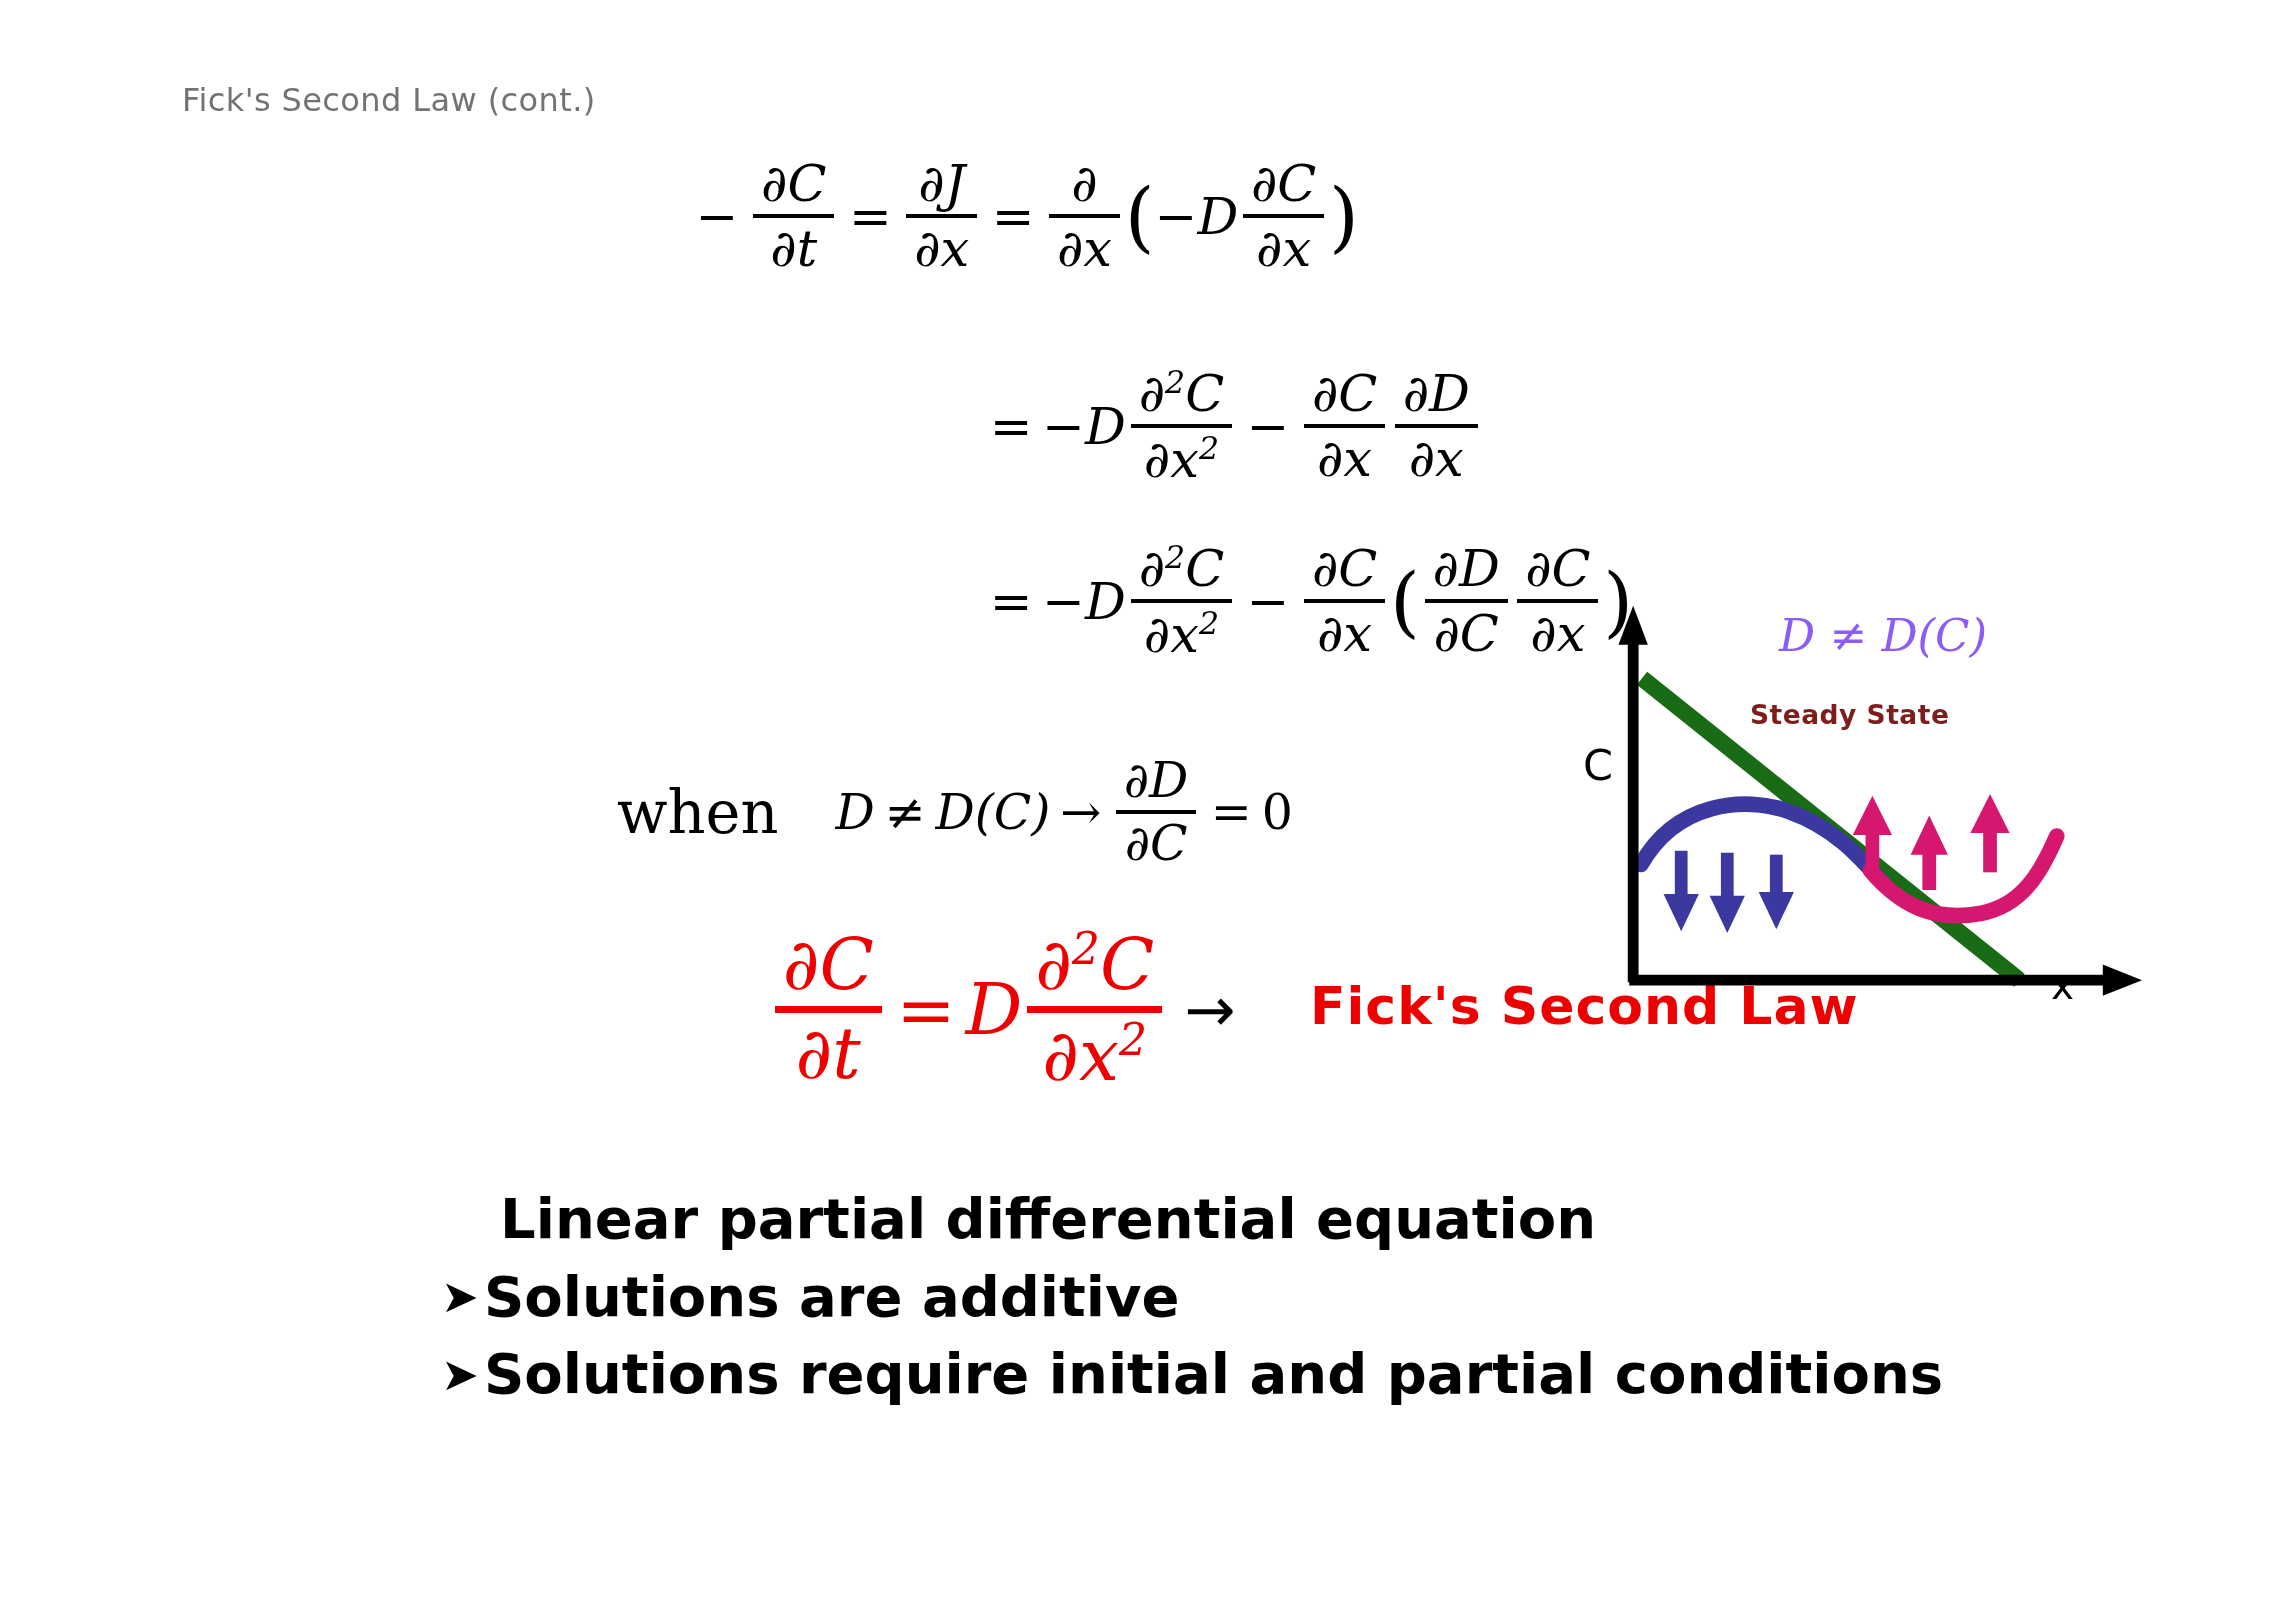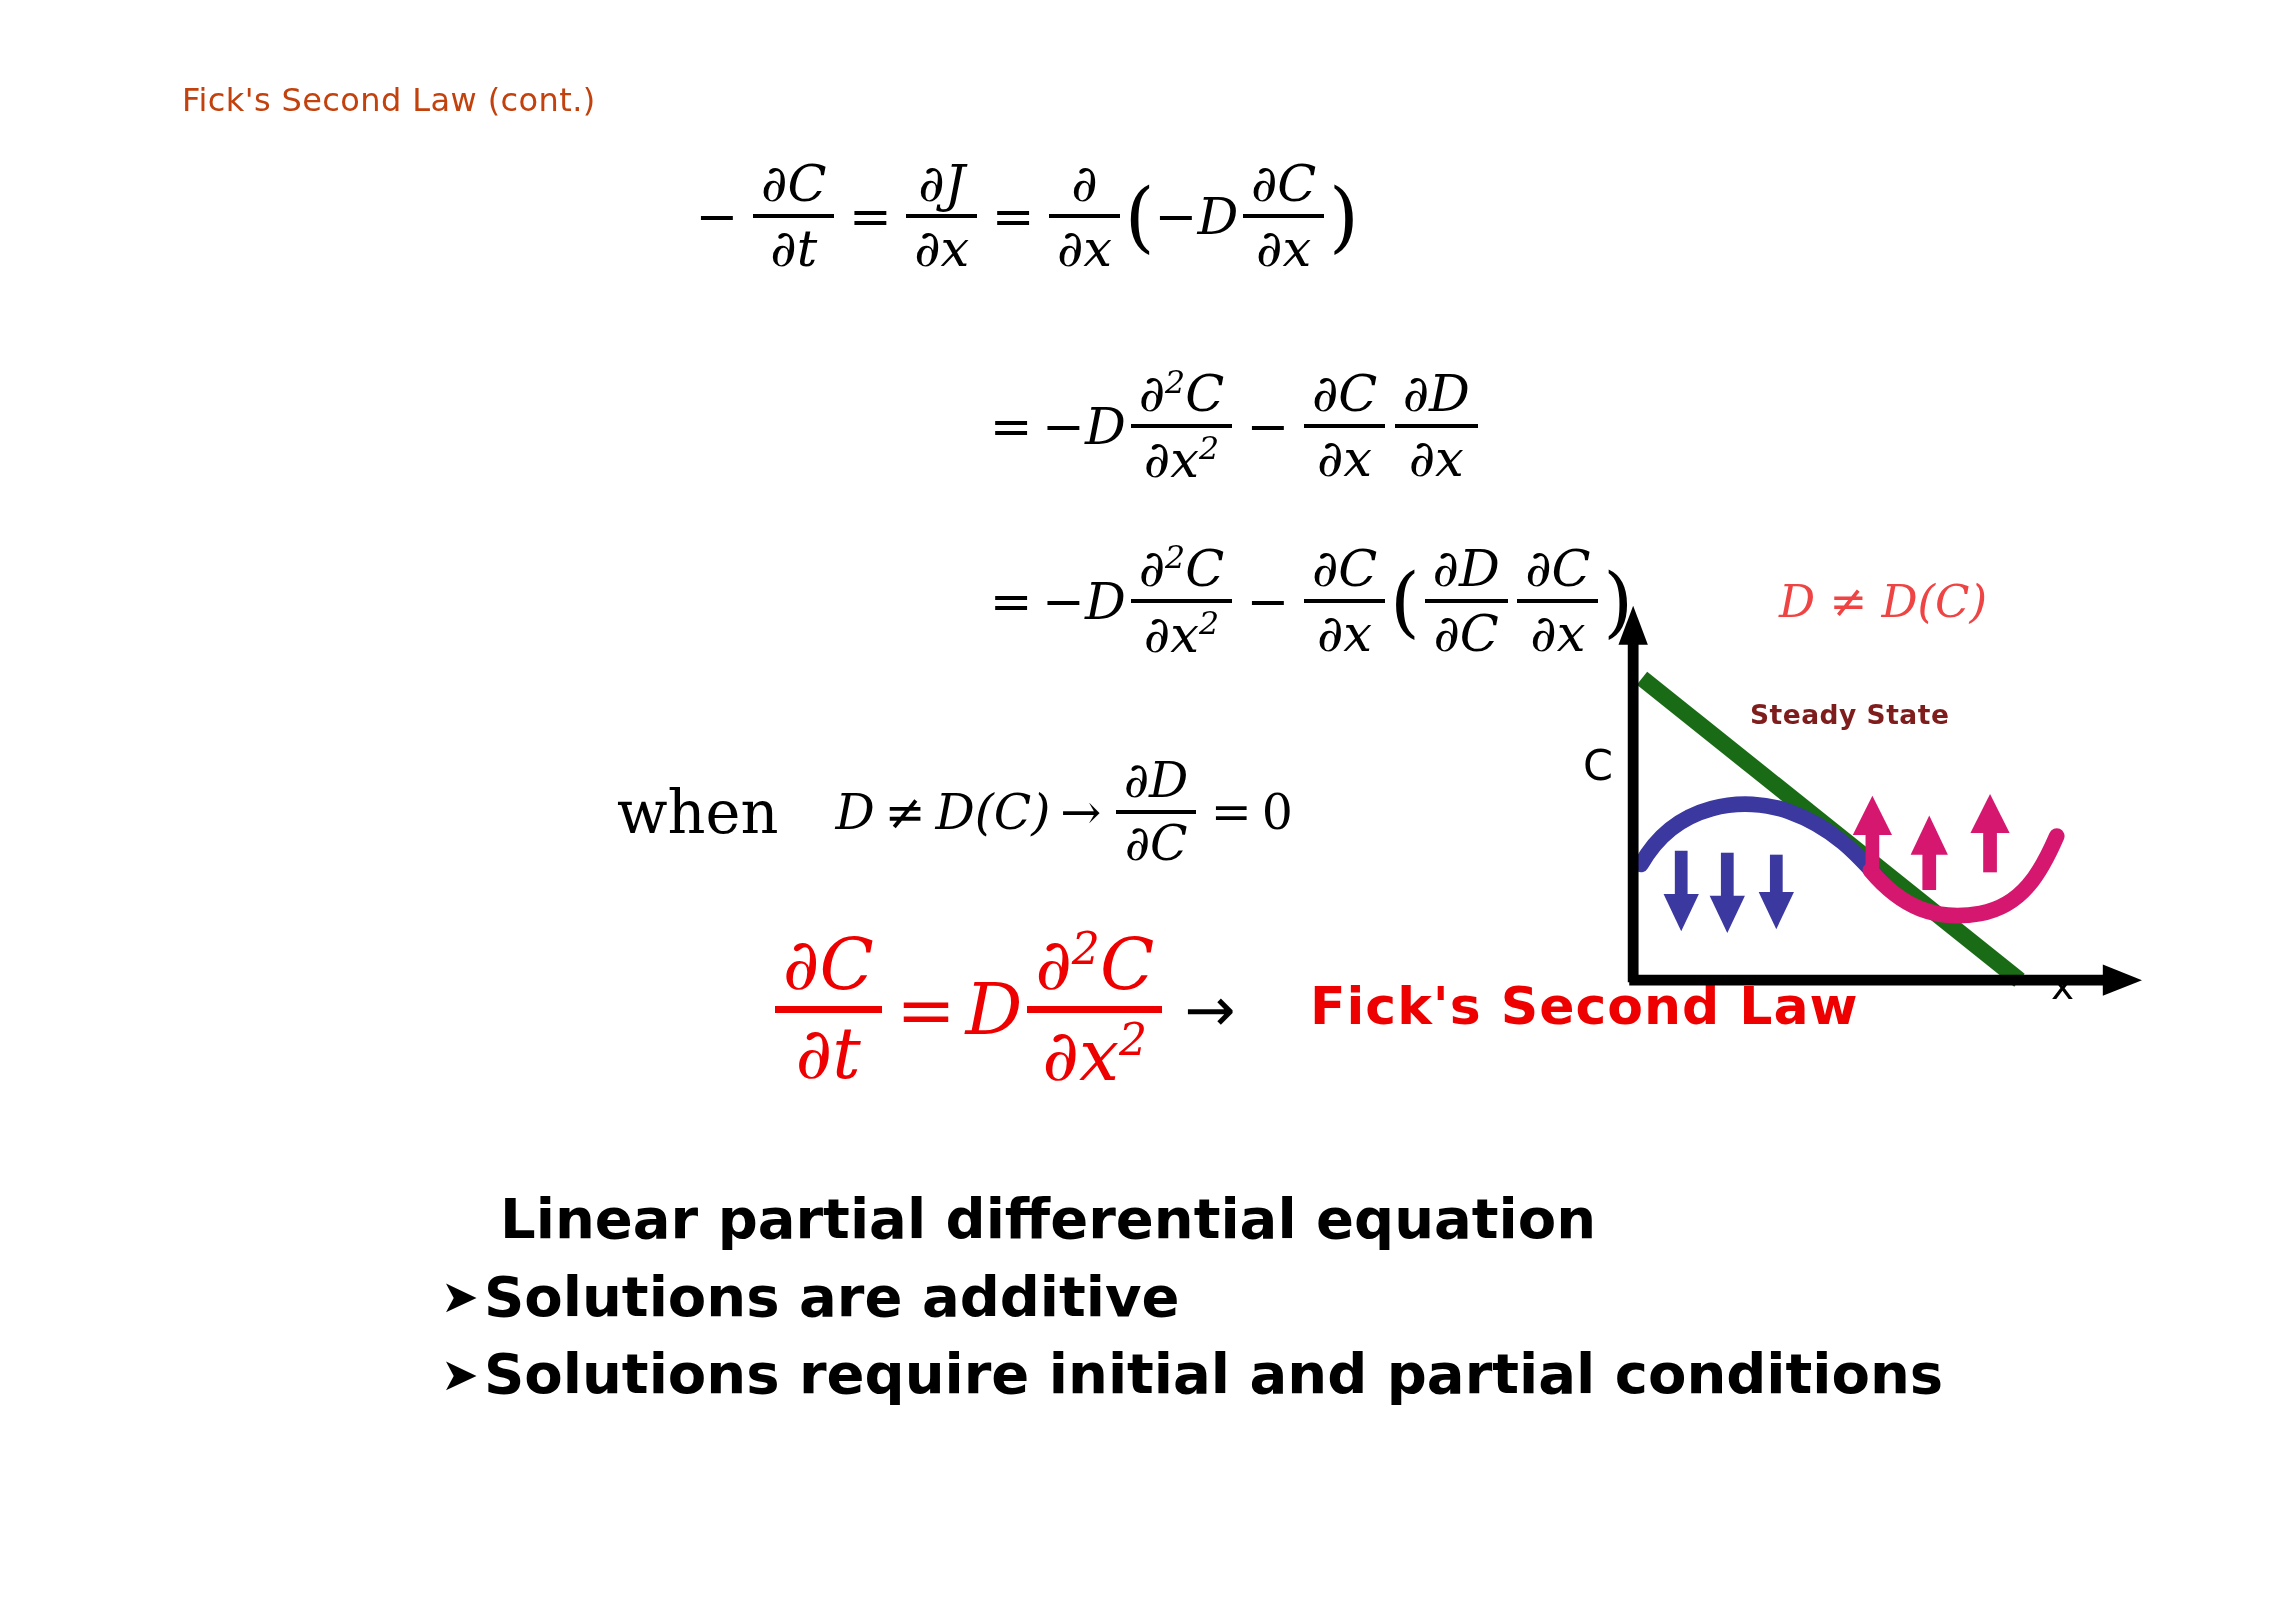--- a/index.html
+++ b/index.html
@@ -17,21 +17,21 @@
   }
 
   
   #slide-title {
     position: absolute;
     left: 182px;
     top: 81px;
     font-family: "DejaVu Sans", sans-serif;
     font-size: 32px;
     letter-spacing: 0.4px;
-    color: #c2410c;
+    color: #737373;
     white-space: nowrap;
   }
 
   
   .math {
     font-family: "DejaVu Serif", serif;
     font-style: italic;
     color: #000000;
     white-space: nowrap;
     display: flex;
@@ -178,25 +178,25 @@
     top: 588px;
     width: 608px;
     height: 451px;
   }
   #diagram svg {
     display: block;
   }
   #diagram-title {
     position: absolute;
     left: 1779px;
-    top: 575px;
+    top: 609px;
     font-family: "DejaVu Serif", serif;
     font-style: italic;
     font-size: 45px;
-    color: #ef4444;
+    color: #8b5cf6;
     white-space: nowrap;
   }
   #steady-state-label {
     position: absolute;
     left: 1750px;
     top: 699px;
     font-family: "DejaVu Sans", sans-serif;
     font-weight: bold;
     font-size: 26.5px;
     color: #7f1d1d;

